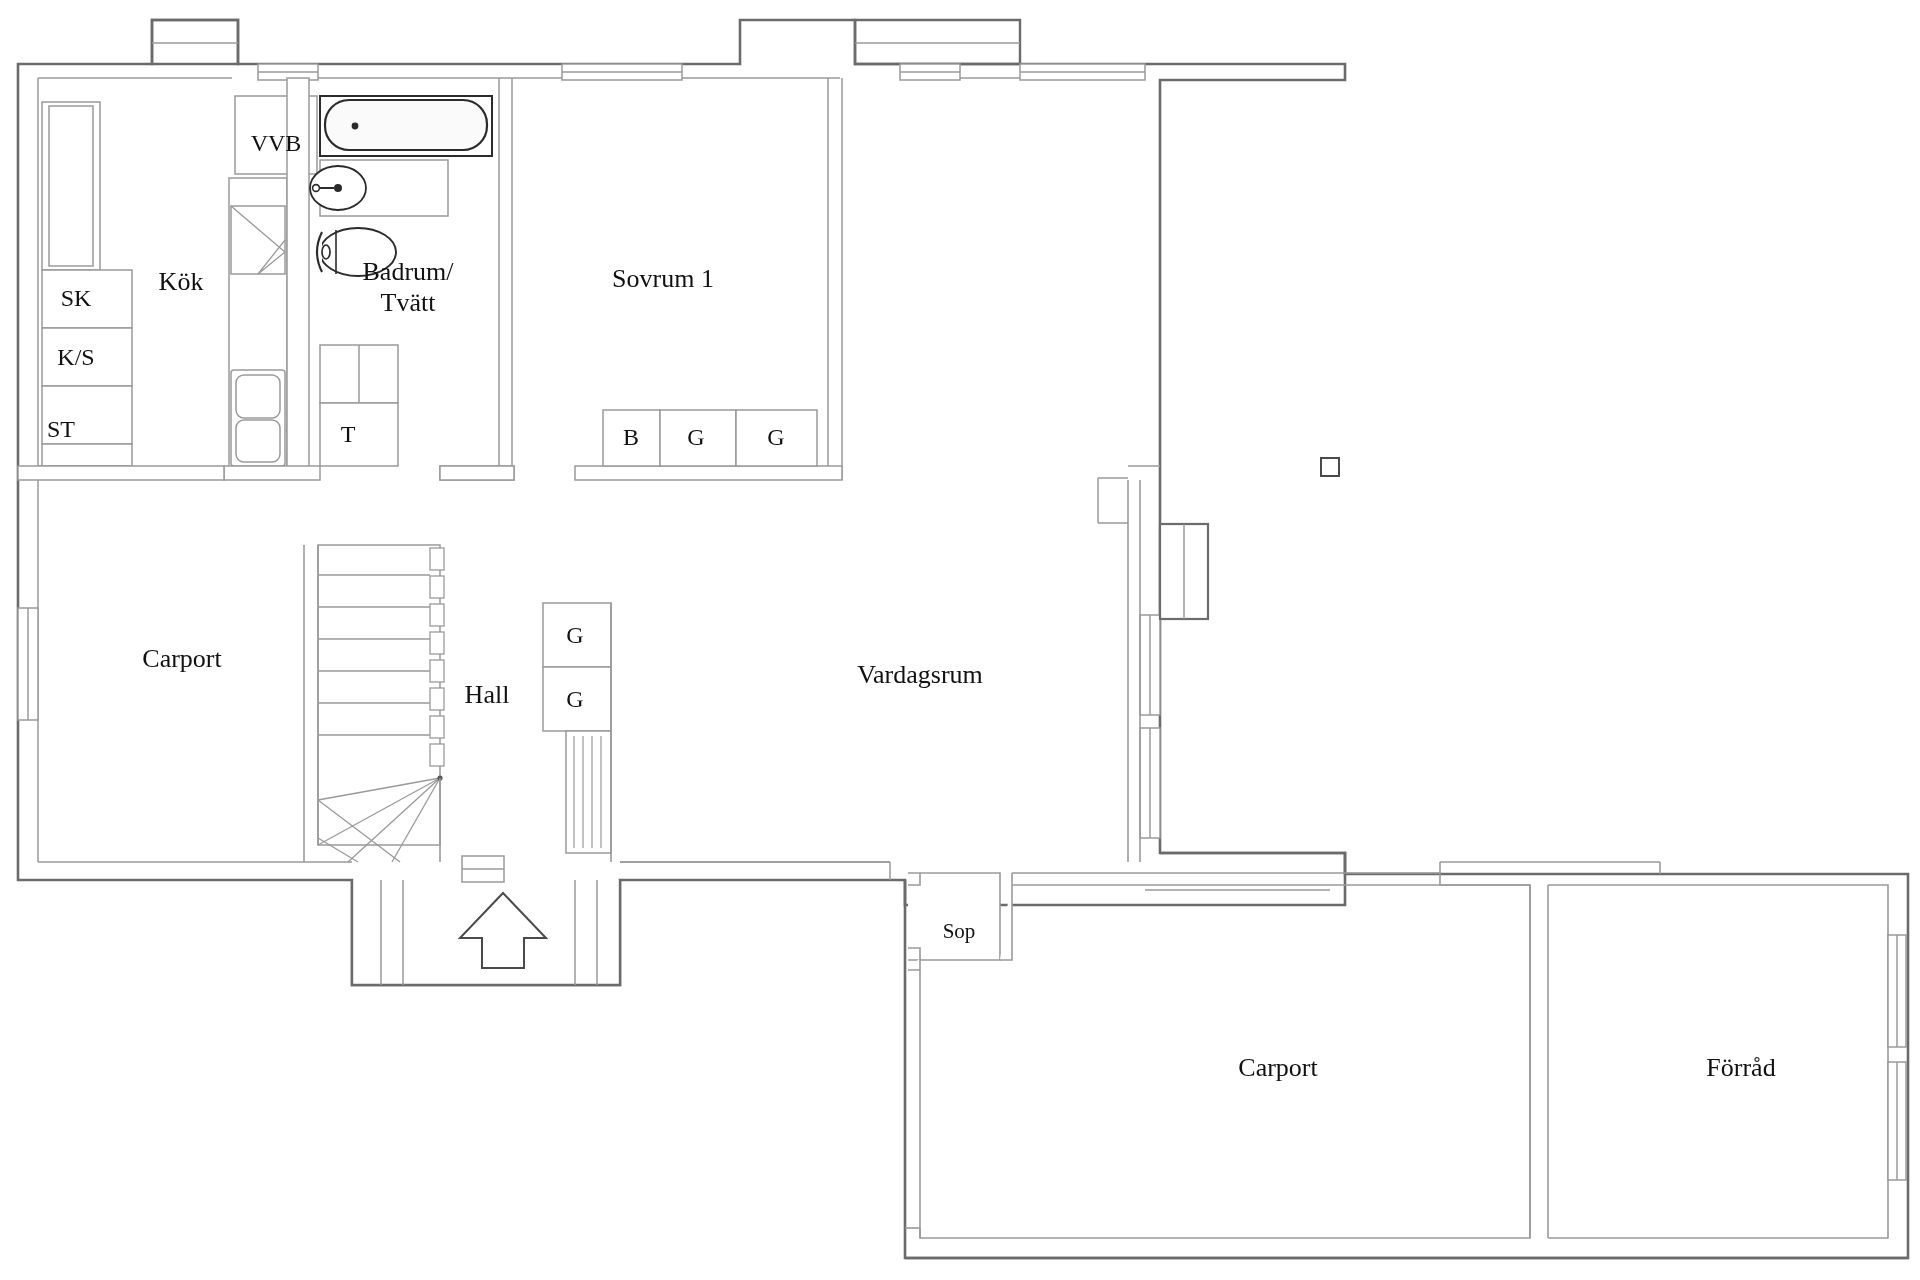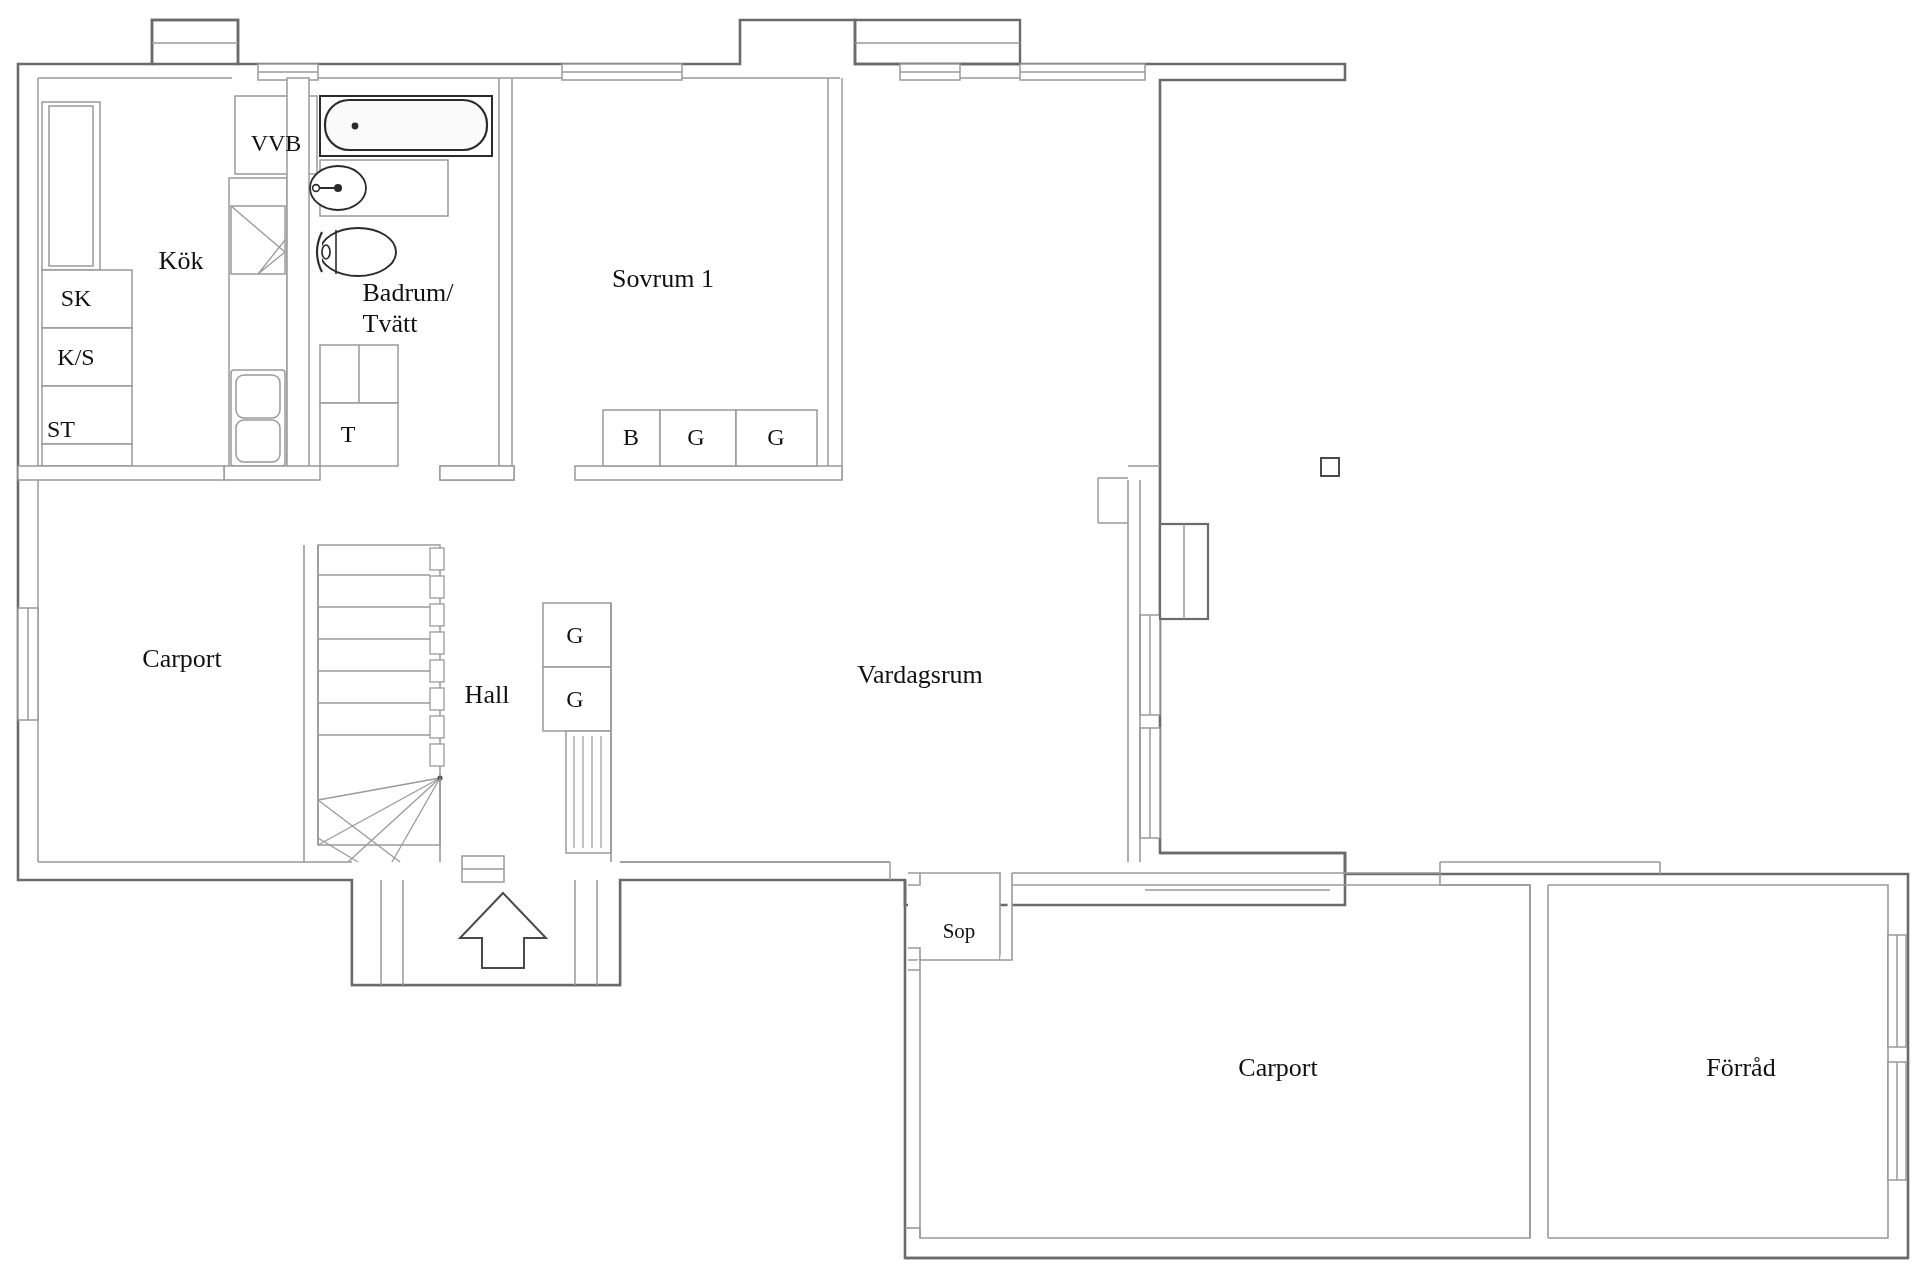--- a/index.html
+++ b/index.html
@@ -25,21 +25,21 @@
     top: 0;
     width: 1920px;
     height: 1280px;
     display: block;
   }
   .room-label {
     position: absolute;
     color: #111111;
     font-family: "Liberation Serif", "DejaVu Serif", serif;
     white-space: pre;
-    text-align: left;
+    text-align: center;
     line-height: 1.18;
     pointer-events: none;
   }
   .lbl-big   { font-size: 26px; }
   .lbl-mid   { font-size: 21px; }
   .lbl-small { font-size: 24px; }
   .centered { transform: translate(-50%, -50%); }
 </style>
 </head>
 <body>
@@ -374,23 +374,23 @@
       <line x1="318" y1="838" x2="358" y2="862"></line>
     </g>
 
     <g fill="none" stroke="#9a9a9a" stroke-width="1.5">
       <path d="M 620 862 L 890 862"></path>
       <path d="M 890 862 L 890 880"></path>
     </g>
 
   </svg>
 
-  <div class="room-label lbl-big centered" style="left:181px; top:261px;">Kök</div>
-
-  <div class="room-label lbl-big centered" style="left:408px; top:309px;">Badrum/
+  <div class="room-label lbl-big centered" style="left:181px; top:282px;">Kök</div>
+
+  <div class="room-label lbl-big centered" style="left:408px; top:288px;">Badrum/
 Tvätt</div>
 
   <div class="room-label lbl-big centered" style="left:663px; top:279px;">Sovrum 1</div>
 
   <div class="room-label lbl-big centered" style="left:182px; top:659px;">Carport</div>
 
   <div class="room-label lbl-big centered" style="left:487px; top:695px;">Hall</div>
 
   <div class="room-label lbl-big centered" style="left:920px; top:675px;">Vardagsrum</div>
 

